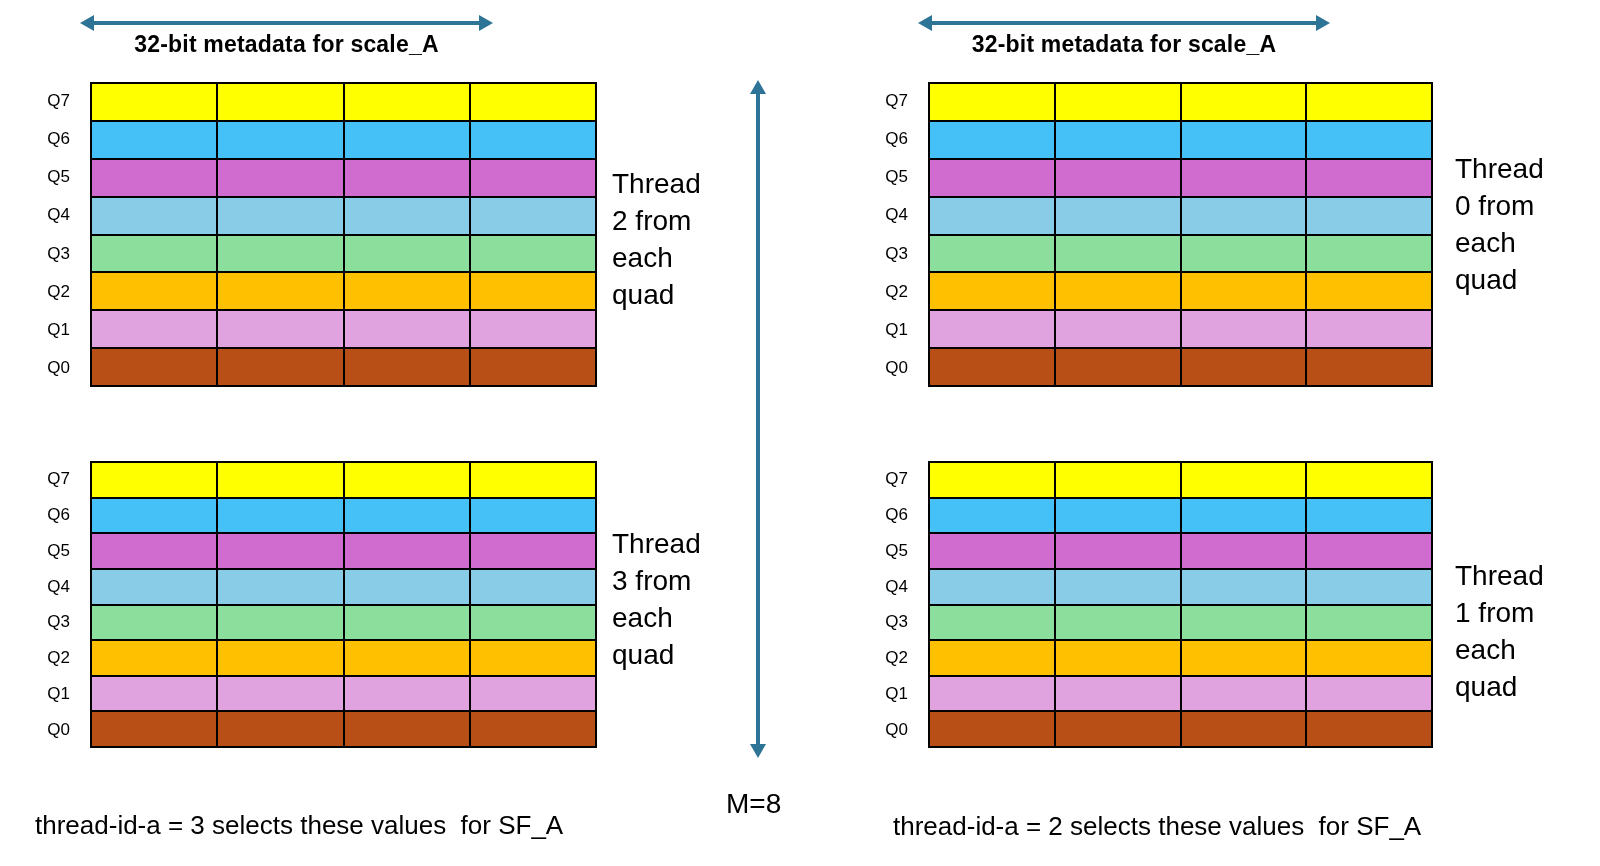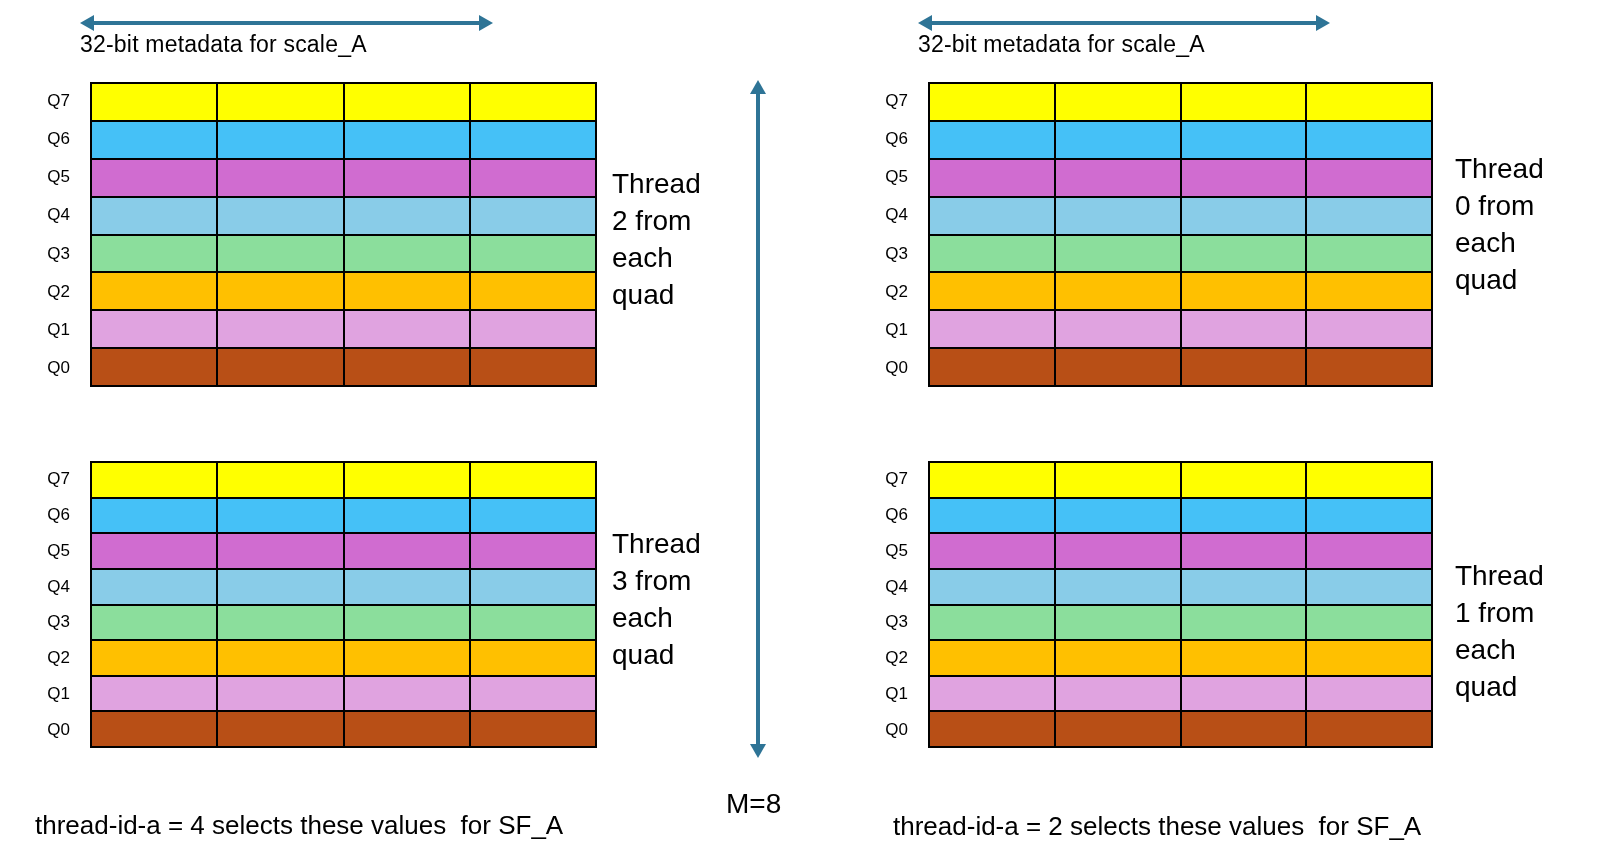--- a/index.html
+++ b/index.html
@@ -43,22 +43,22 @@
     border-bottom: 14px solid var(--arrow-color, #2E7496);
   }
   .v-arrow .head.bottom {
     bottom: 0;
     border-left: 8px solid transparent; border-right: 8px solid transparent;
     border-top: 14px solid var(--arrow-color, #2E7496);
   }
 
   
   .header-label {
-    position: absolute; text-align: left;
-    font-size: 23px; letter-spacing: 0.2px;
+    position: absolute; text-align: center;
+    font-size: 23px; letter-spacing: 0.2px; font-weight: bold;
   }
   .caption {
     position: absolute; font-size: 26px; white-space: pre;
   }
   .m-label {
     position: absolute; font-size: 28px;
   }
   .annotation {
     position: absolute; font-size: 28px; line-height: 37px; white-space: pre-line;
   }
@@ -368,16 +368,16 @@
           <div class="cell" style="background: rgb(184, 79, 22);"></div>
           <div class="cell" style="background: rgb(184, 79, 22);"></div>
         </div>
       </div>
   </div>
   <div class="annotation" style="left:1455px; top:557px;">Thread
 1 from
 each
 quad</div>
 
-  <div class="caption" style="left:35px; top:810px;">thread-id-a = 4 selects these values  for SF_A</div>
+  <div class="caption" style="left:35px; top:810px;">thread-id-a = 3 selects these values  for SF_A</div>
   <div class="caption" style="left:893px; top:811px;">thread-id-a = 2 selects these values  for SF_A</div>
 
 </div>
 
 </body></html>

